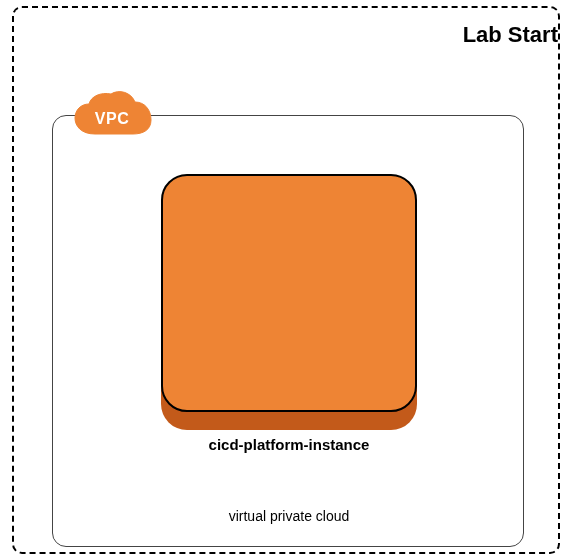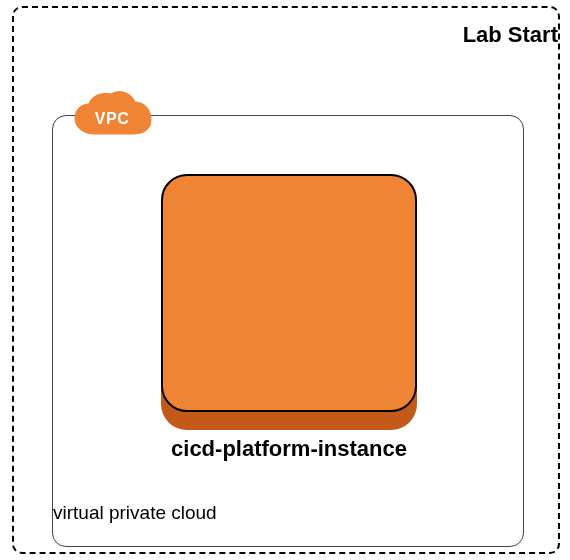--- a/index.html
+++ b/index.html
@@ -86,29 +86,30 @@
     border: 2px solid #000;
     border-radius: 26px;
   }
   .instance-label {
     position: absolute;
     left: 0;
     top: 320px;
     width: 472px;
     text-align: center;
     font-weight: 700;
-    font-size: 22px;
+    font-size: 15px;
   }
   .vpc-label {
     position: absolute;
     left: 0;
     bottom: 22px;
     width: 472px;
+    text-align: center;
     font-weight: 400;
-    font-size: 19px;
+    font-size: 14px;
     color: #000;
   }
 </style>
 </head>
 <body>
 
 <div class="outer">
 
   <div class="title">Lab Start</div>
 

